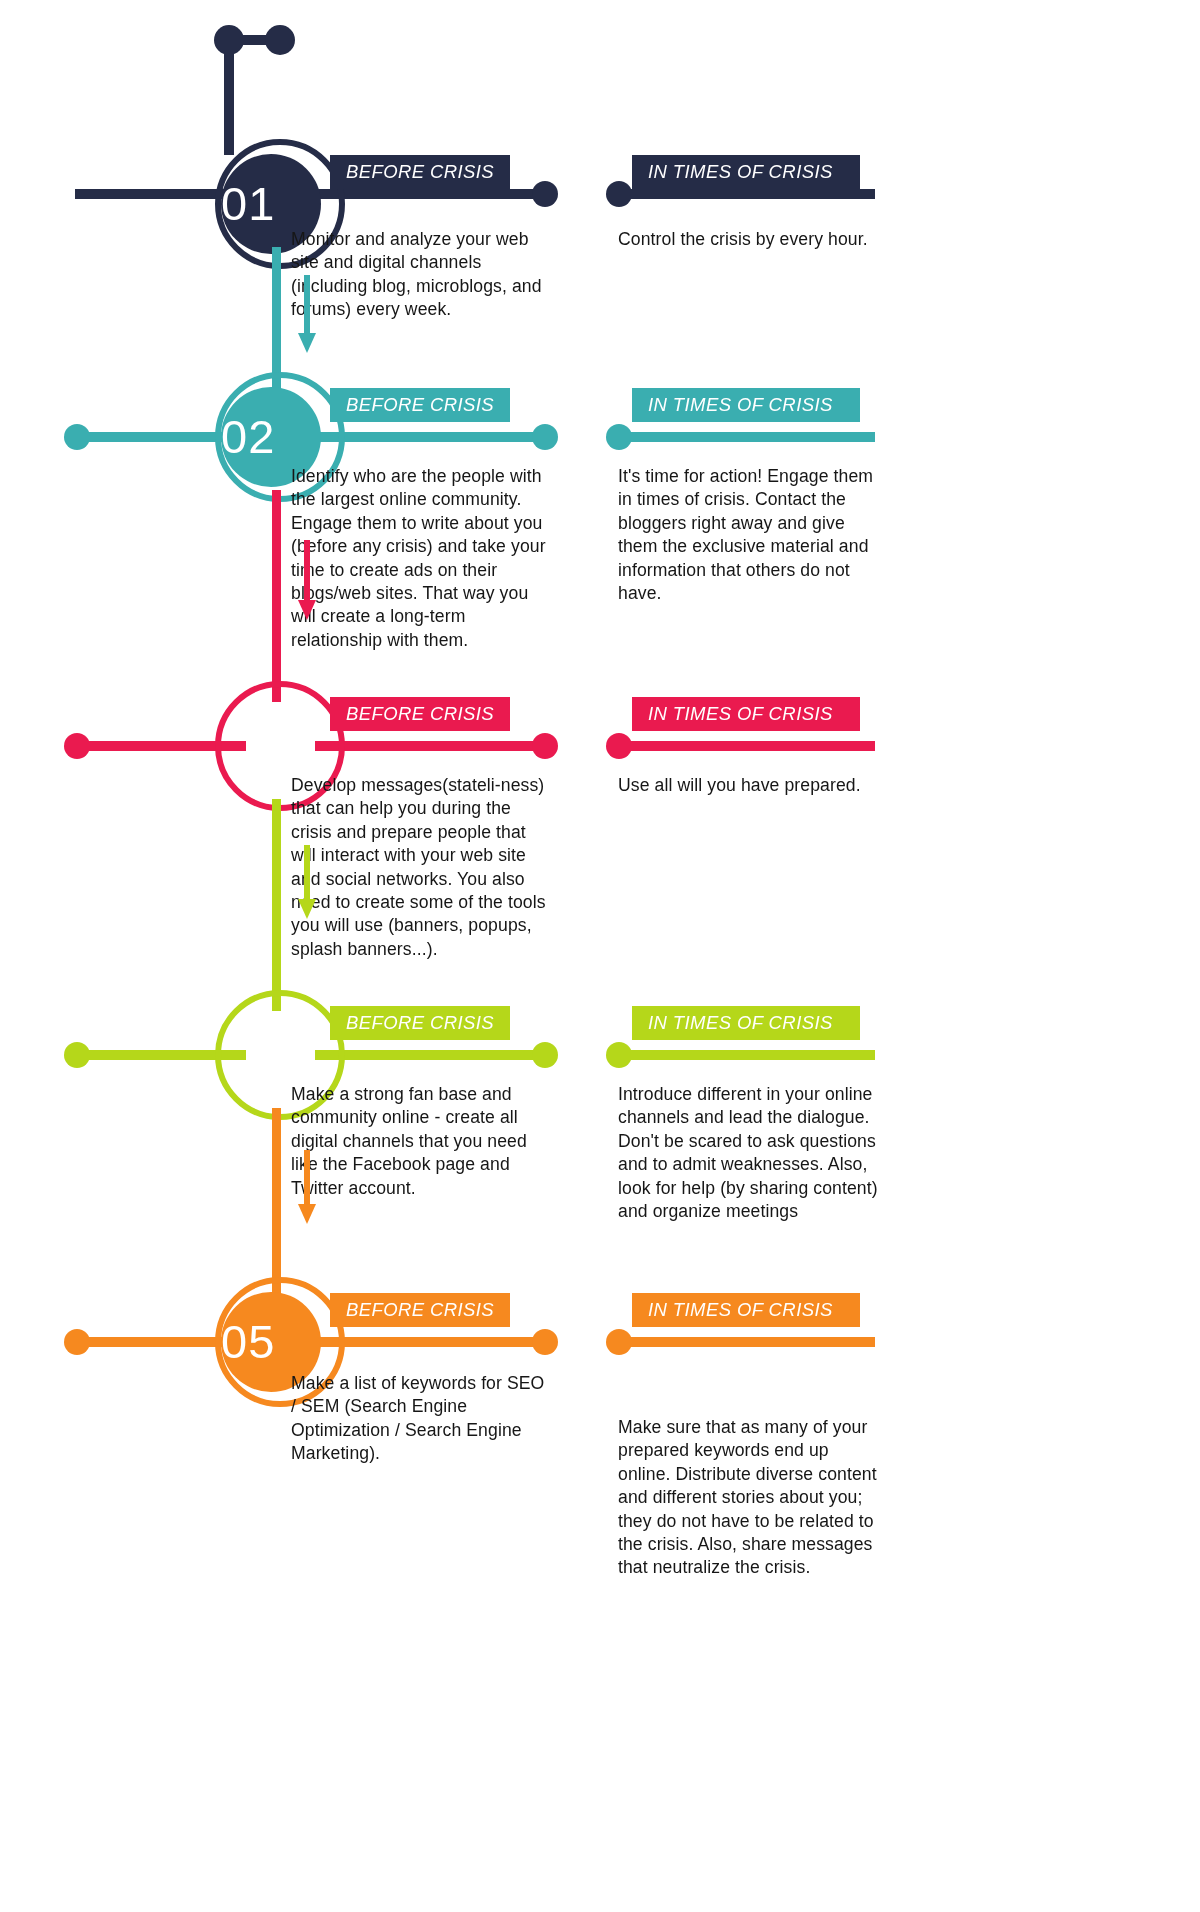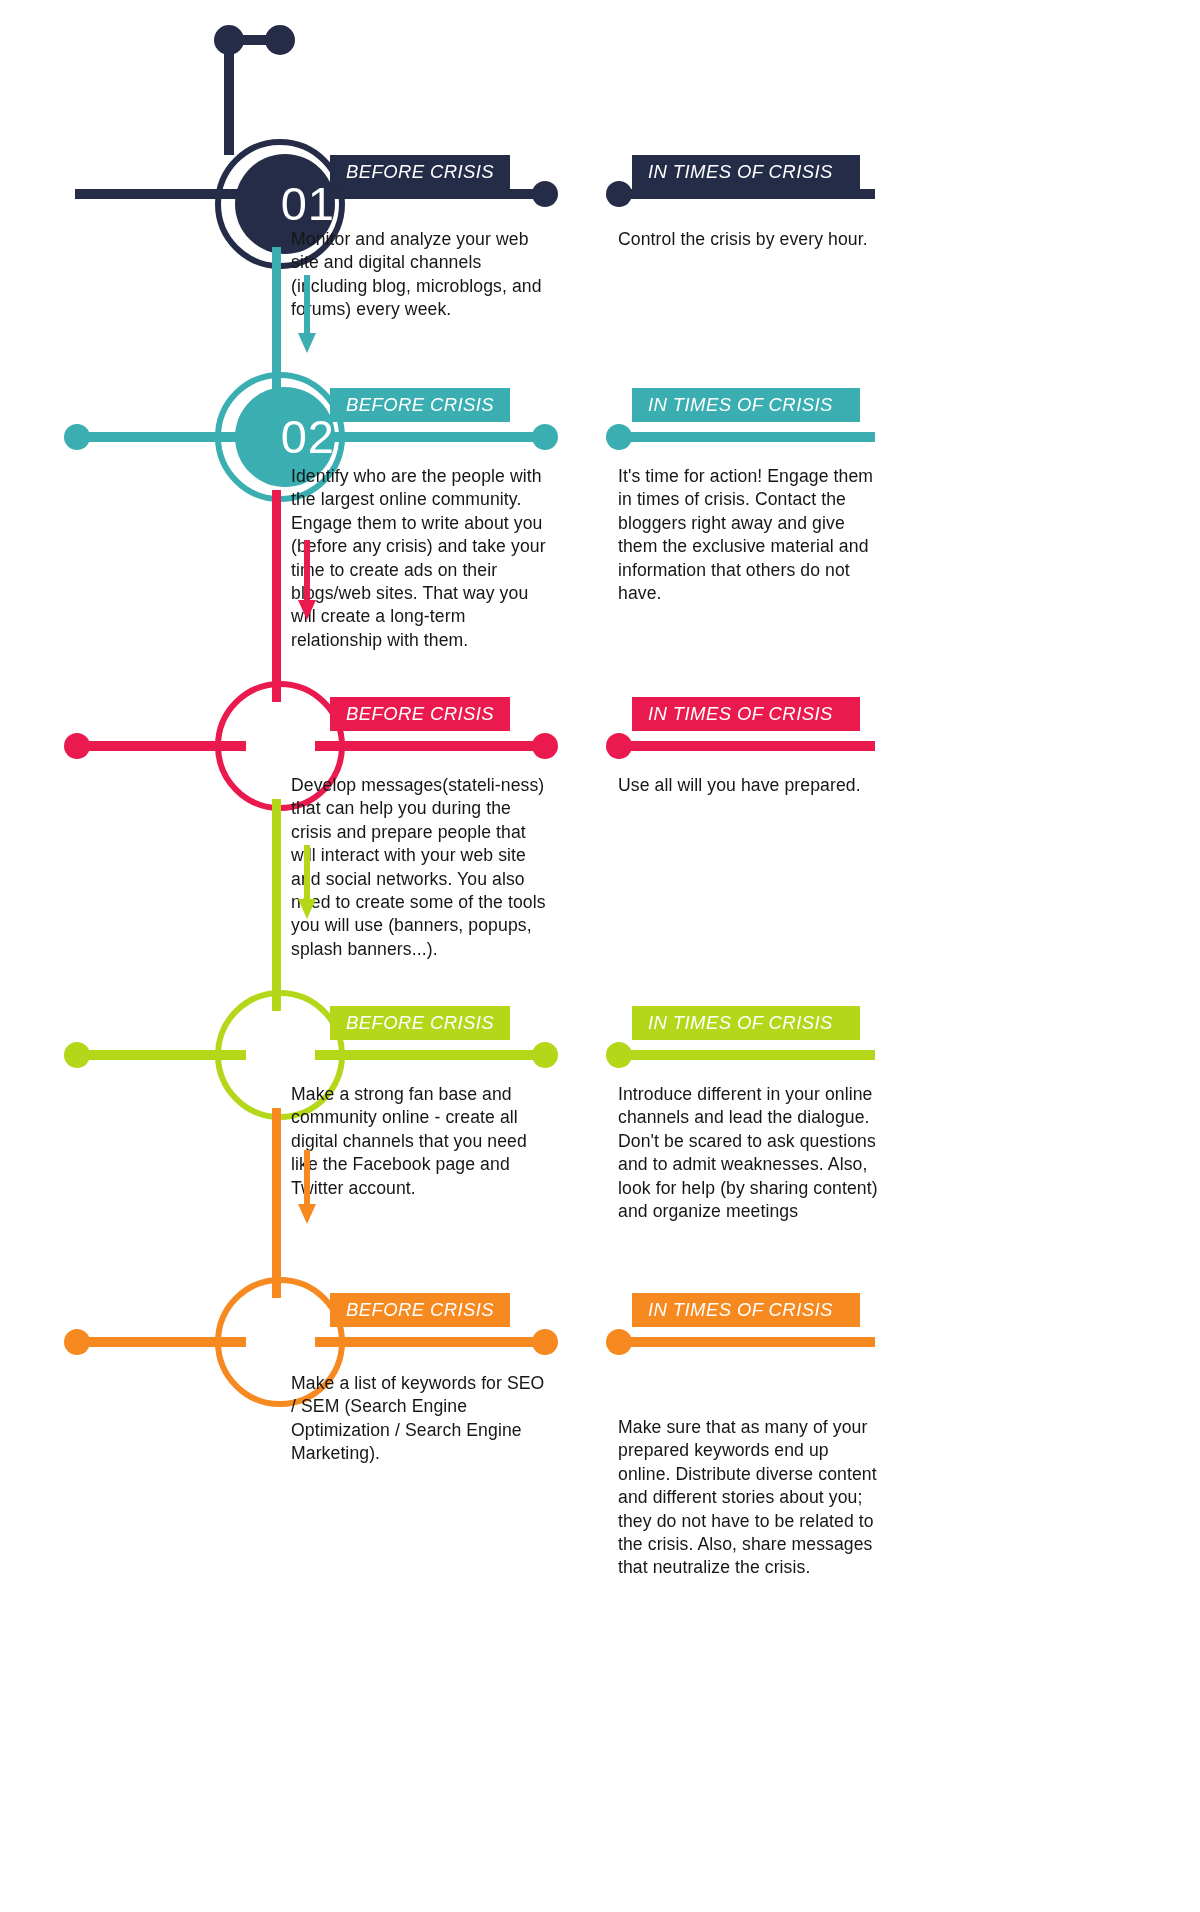--- a/index.html
+++ b/index.html
@@ -63,25 +63,25 @@
     position:absolute;
     left:0;top:0;
     width:118px;height:118px;
     border:6px solid var(--c);
     border-radius:50%;
     box-sizing:content-box;
     background:transparent;
   }
   .disc{
     position:absolute;
-    left:20px;top:15px;
+    left:6px;top:15px;
     width:100px;height:100px;
     border-radius:50%;
     background:var(--c);
-    display:flex;align-items:center;justify-content:flex-end;
+    display:flex;align-items:center;justify-content:flex-start;
   }
   .disc .num{
     color:#ffffff;
     font-size:47px;
     font-weight:300;
     letter-spacing:1px;
     line-height:1;
     font-family:"Liberation Sans","DejaVu Sans",sans-serif;
     transform:translateY(-1px);
   }
@@ -312,20 +312,23 @@
     <div class="rail-dot" style="left:64px;top:1329px;"></div>
     <div class="rail" style="left:76px;top:1337px;width:170px;"></div>
     <div class="rail" style="left:315px;top:1337px;width:235px;"></div>
     <div class="rail-dot" style="left:532px;top:1329px;"></div>
 
     <div class="rail-dot" style="left:606px;top:1329px;"></div>
     <div class="rail" style="left:619px;top:1337px;width:256px;"></div>
 
     <div class="node" style="top:1277px;">
       <div class="ring"></div>
+      <div class="disc">
+        <span class="num">05</span>
+      </div>
     </div>
 
     <div class="chip" style="left:330px;top:1293px;width:180px;">
       <span>BEFORE CRISIS</span>
     </div>
     <div class="chip" style="left:632px;top:1293px;width:228px;">
       <span>IN TIMES OF CRISIS</span>
     </div>
 
     <div class="para left" style="top:1372px;">Make a list of keywords for SEO / SEM (Search Engine Optimization / Search Engine Marketing).</div>

